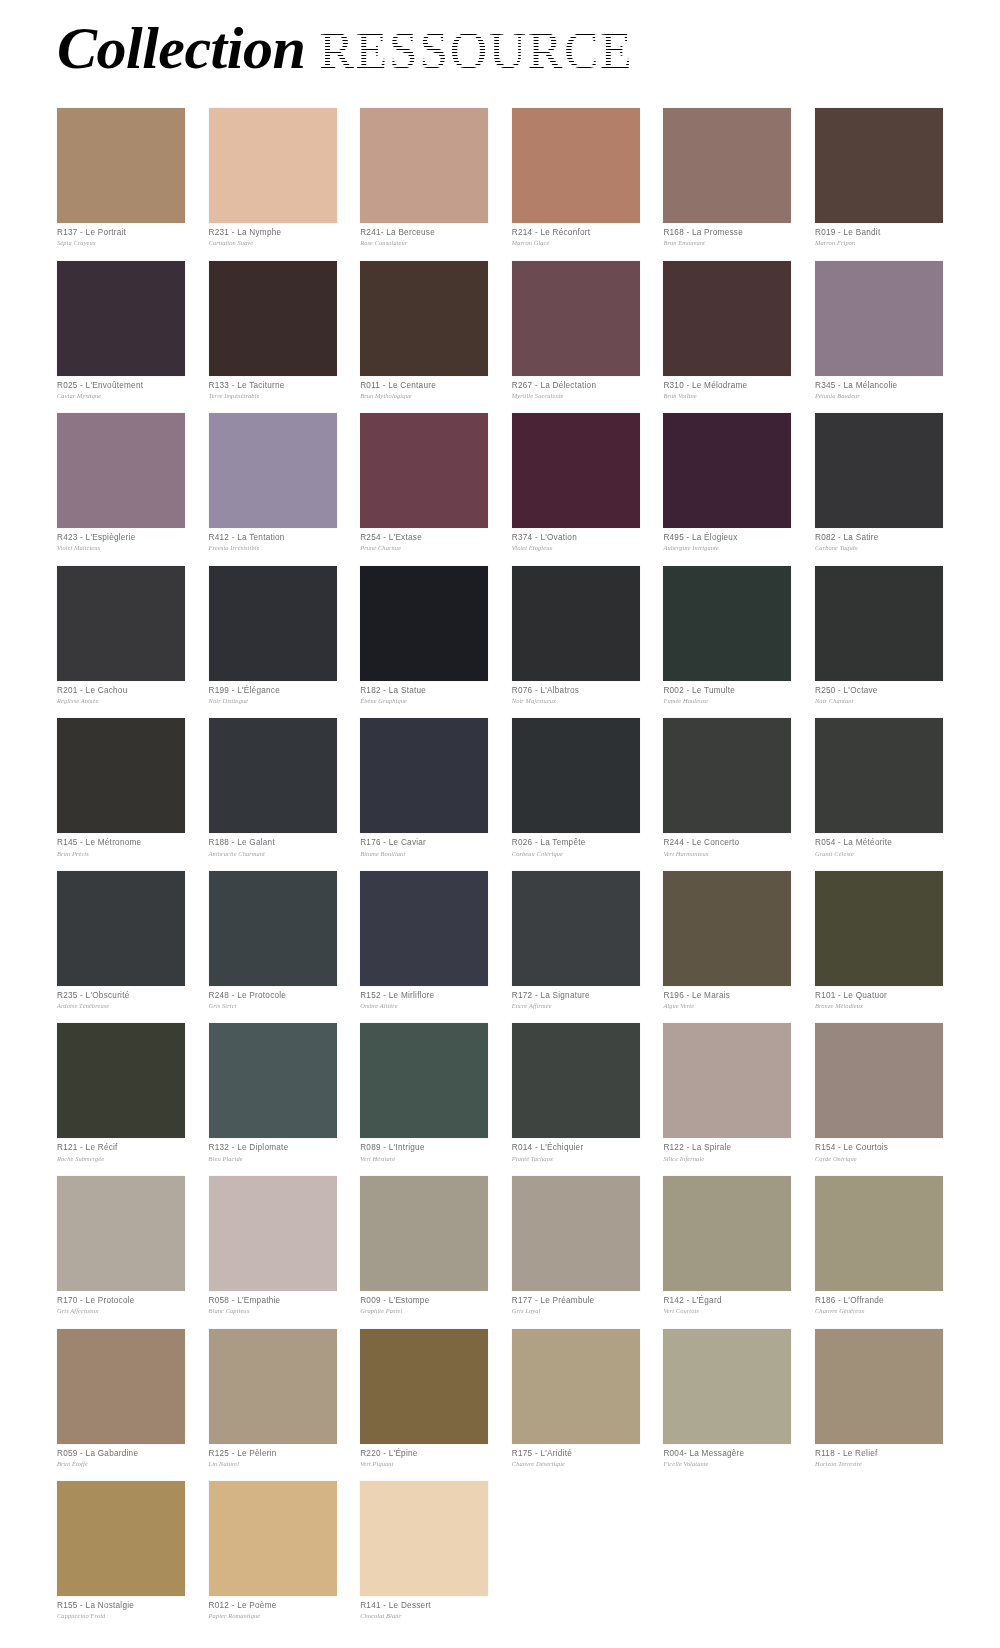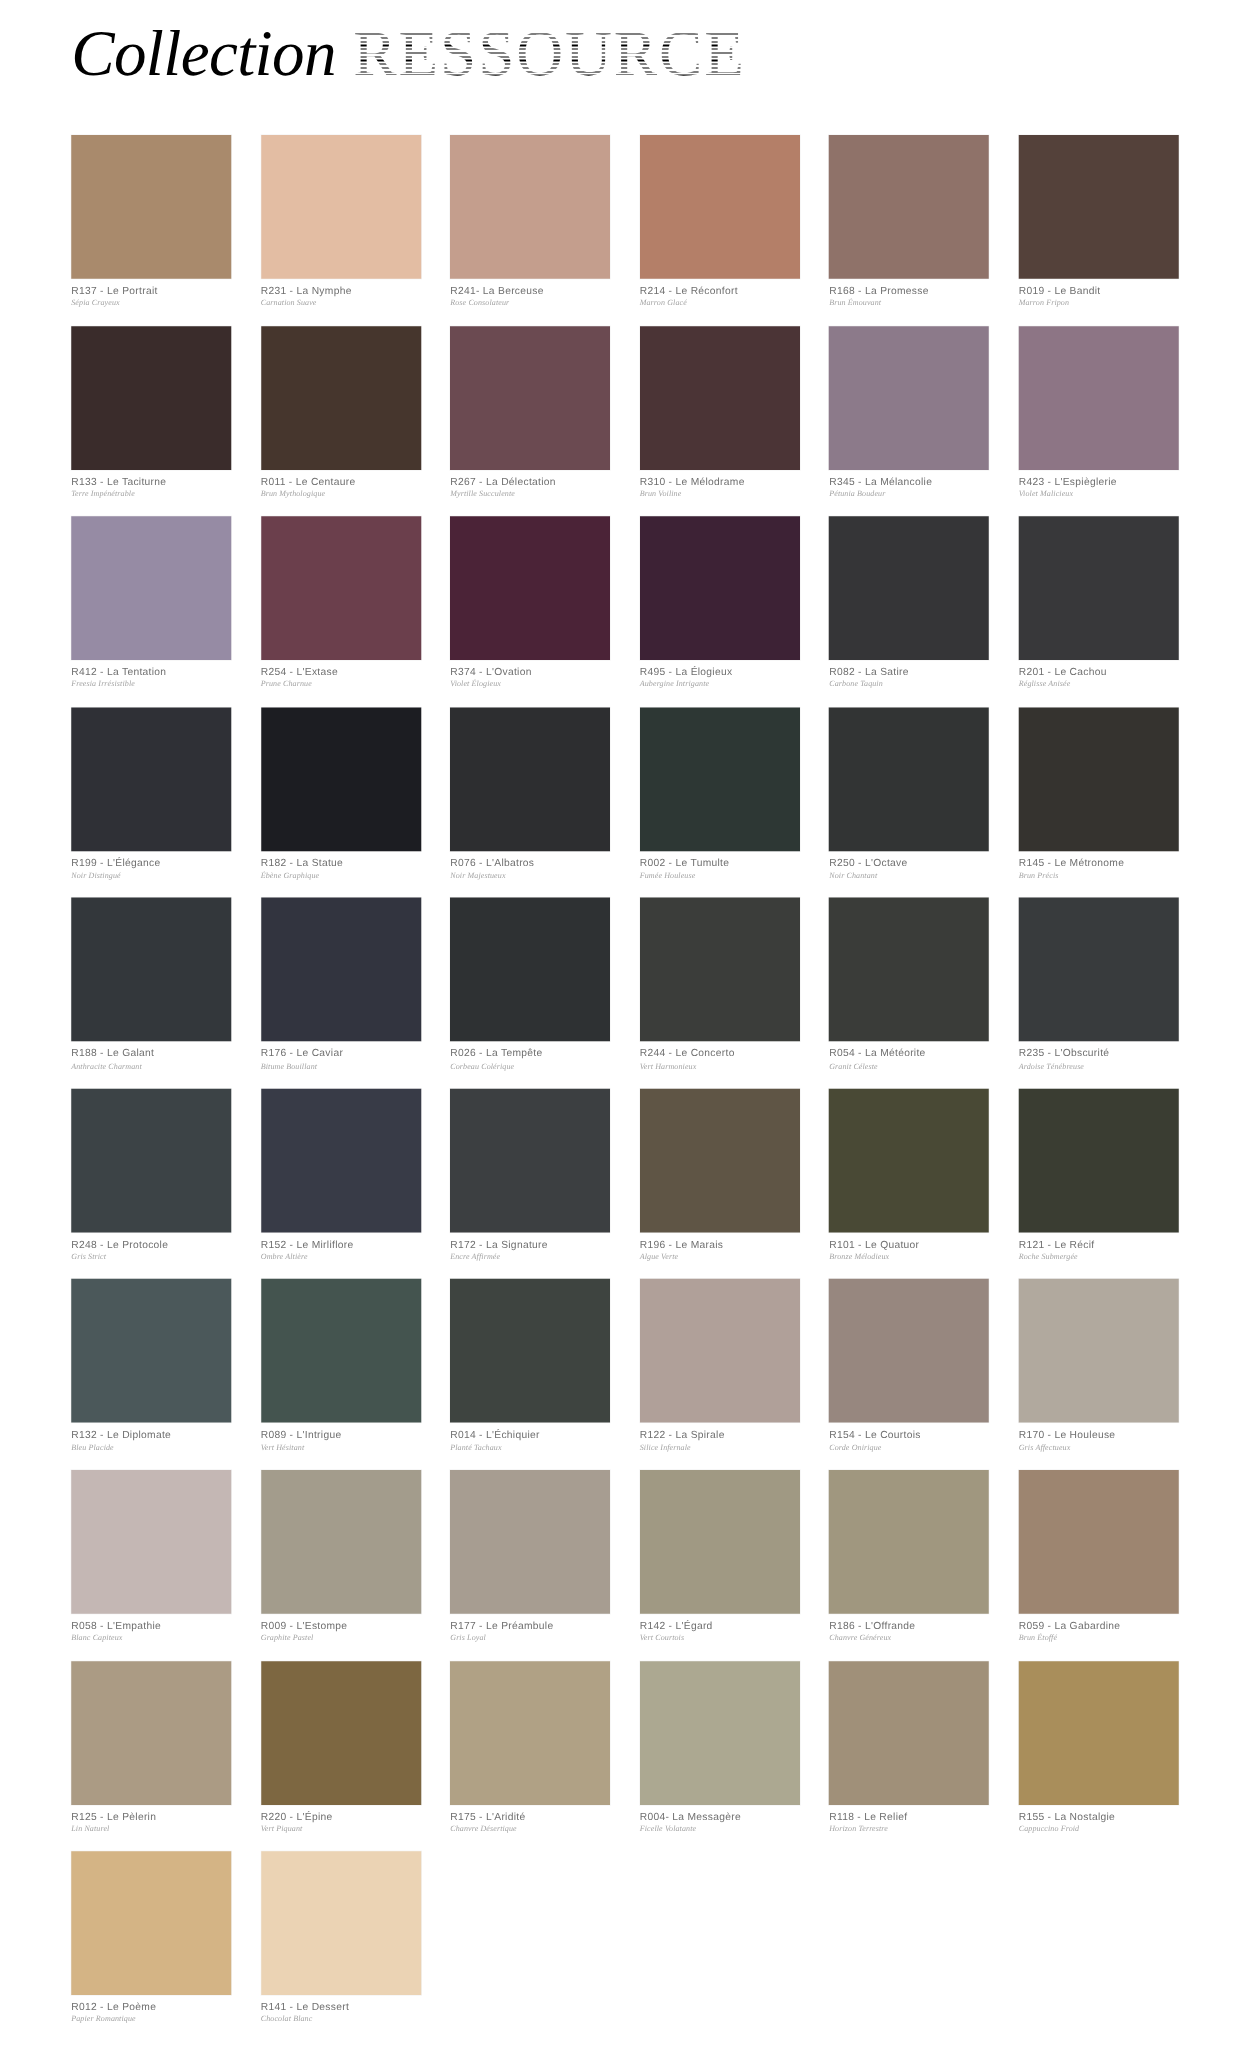--- a/index.html
+++ b/index.html
@@ -29,22 +29,22 @@
     width: 900px;
     height: 70px;
     display: flex;
     align-items: baseline;
     gap: 14px;
     white-space: nowrap;
   }
   .title-script {
     font-family: "Liberation Serif", "DejaVu Serif", serif;
     font-style: italic;
-    font-weight: 400;
-    font-size: 52px;
+    font-weight: 700;
+    font-size: 60px;
     letter-spacing: -0.5px;
     color: #000000;
     line-height: 1;
   }
   .title-engraved {
     font-family: "Liberation Serif", "DejaVu Serif", serif;
     font-weight: 400;
     font-size: 52px;
     letter-spacing: 1.5px;
     line-height: 1;
@@ -150,20 +150,27 @@
         </div>
       </div>
       <div class="cell">
         <div class="swatch" style="background-color: rgb(84, 65, 58);"></div>
         <div class="cap">
           <div class="cap-name">R019 - Le Bandit</div>
           <div class="cap-desc">Marron Fripon</div>
         </div>
       </div>
       <div class="cell">
+        <div class="swatch" style="background-color: rgb(58, 47, 56);"></div>
+        <div class="cap">
+          <div class="cap-name">R025 - L'Envoûtement</div>
+          <div class="cap-desc">Caviar Mystique</div>
+        </div>
+      </div>
+      <div class="cell">
         <div class="swatch" style="background-color: rgb(58, 44, 43);"></div>
         <div class="cap">
           <div class="cap-name">R133 - Le Taciturne</div>
           <div class="cap-desc">Terre Impénétrable</div>
         </div>
       </div>
       <div class="cell">
         <div class="swatch" style="background-color: rgb(70, 54, 45);"></div>
         <div class="cap">
           <div class="cap-name">R011 - Le Centaure</div>
@@ -397,21 +404,21 @@
       <div class="cell">
         <div class="swatch" style="background-color: rgb(151, 135, 127);"></div>
         <div class="cap">
           <div class="cap-name">R154 - Le Courtois</div>
           <div class="cap-desc">Corde Onirique</div>
         </div>
       </div>
       <div class="cell">
         <div class="swatch" style="background-color: rgb(177, 169, 158);"></div>
         <div class="cap">
-          <div class="cap-name">R170 - Le Houleuse</div>
+          <div class="cap-name">R170 - Le Protocole</div>
           <div class="cap-desc">Gris Affectueux</div>
         </div>
       </div>
       <div class="cell">
         <div class="swatch" style="background-color: rgb(196, 183, 180);"></div>
         <div class="cap">
           <div class="cap-name">R058 - L'Empathie</div>
           <div class="cap-desc">Blanc Capiteux</div>
         </div>
       </div>

